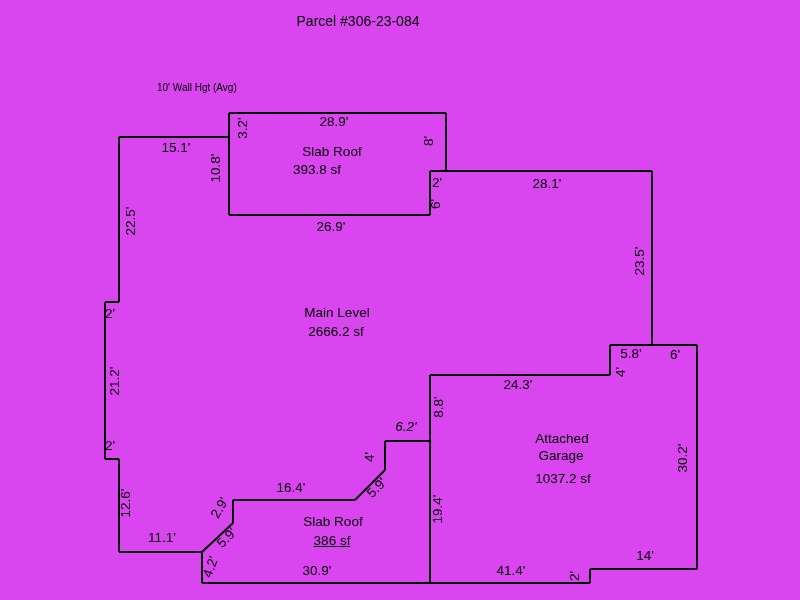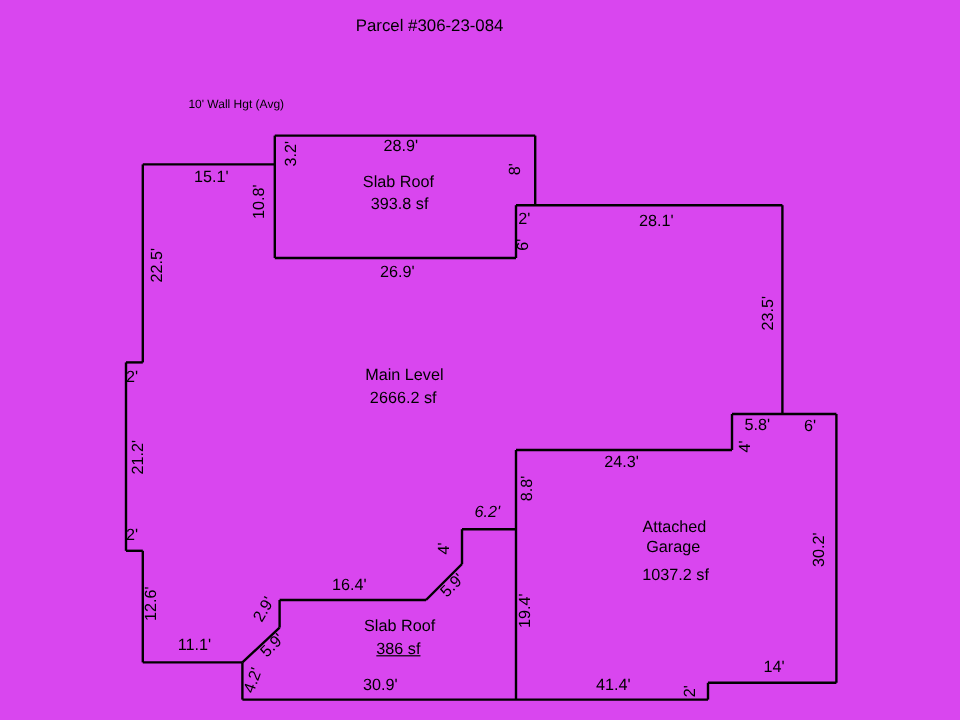--- a/index.html
+++ b/index.html
@@ -130,21 +130,21 @@
       <div class="lbl" style="left: 220px; top: 508px; transform: translate(-50%, -50%) rotate(-60deg);">2.9'</div>
       <div class="lbl" style="left: 438px; top: 509px; transform: translate(-50%, -50%) rotate(-90deg);">19.4'</div>
       <div class="lbl" style="left: 162px; top: 538px; transform: translate(-50%, -50%) rotate(0deg);">11.1'</div>
       <div class="lbl" style="left: 227px; top: 538px; transform: translate(-50%, -50%) rotate(-45deg);">5.9'</div>
       <div class="lbl" style="left: 645px; top: 556px; transform: translate(-50%, -50%) rotate(0deg);">14'</div>
       <div class="lbl" style="left: 211px; top: 567px; transform: translate(-50%, -50%) rotate(-70deg);">4.2'</div>
       <div class="lbl" style="left: 317px; top: 571px; transform: translate(-50%, -50%) rotate(0deg);">30.9'</div>
       <div class="lbl" style="left: 511px; top: 571px; transform: translate(-50%, -50%) rotate(0deg);">41.4'</div>
       <div class="lbl" style="left: 575px; top: 576px; transform: translate(-50%, -50%) rotate(-90deg);">2'</div>
       <div class="lbl" style="left: 332px; top: 152px; transform: translate(-50%, -50%) rotate(0deg);">Slab Roof</div>
-      <div class="lbl" style="left: 333px; top: 170px; transform: translate(-50%, -50%) rotate(0deg);">393.8 sf</div>
+      <div class="lbl" style="left: 317px; top: 170px; transform: translate(-50%, -50%) rotate(0deg);">393.8 sf</div>
       <div class="lbl" style="left: 337px; top: 313px; transform: translate(-50%, -50%) rotate(0deg);">Main Level</div>
       <div class="lbl" style="left: 336px; top: 332px; transform: translate(-50%, -50%) rotate(0deg);">2666.2 sf</div>
       <div class="lbl" style="left: 562px; top: 439px; transform: translate(-50%, -50%) rotate(0deg);">Attached</div>
       <div class="lbl" style="left: 561px; top: 456px; transform: translate(-50%, -50%) rotate(0deg); text-align: right;">Garage</div>
       <div class="lbl" style="left: 563px; top: 479px; transform: translate(-50%, -50%) rotate(0deg);">1037.2 sf</div>
       <div class="lbl" style="left: 333px; top: 522px; transform: translate(-50%, -50%) rotate(0deg);">Slab Roof</div>
       <div class="lbl" style="left: 332px; top: 541px; transform: translate(-50%, -50%) rotate(0deg); text-decoration: underline;">386 sf</div>
     </div>
 
 </div>

